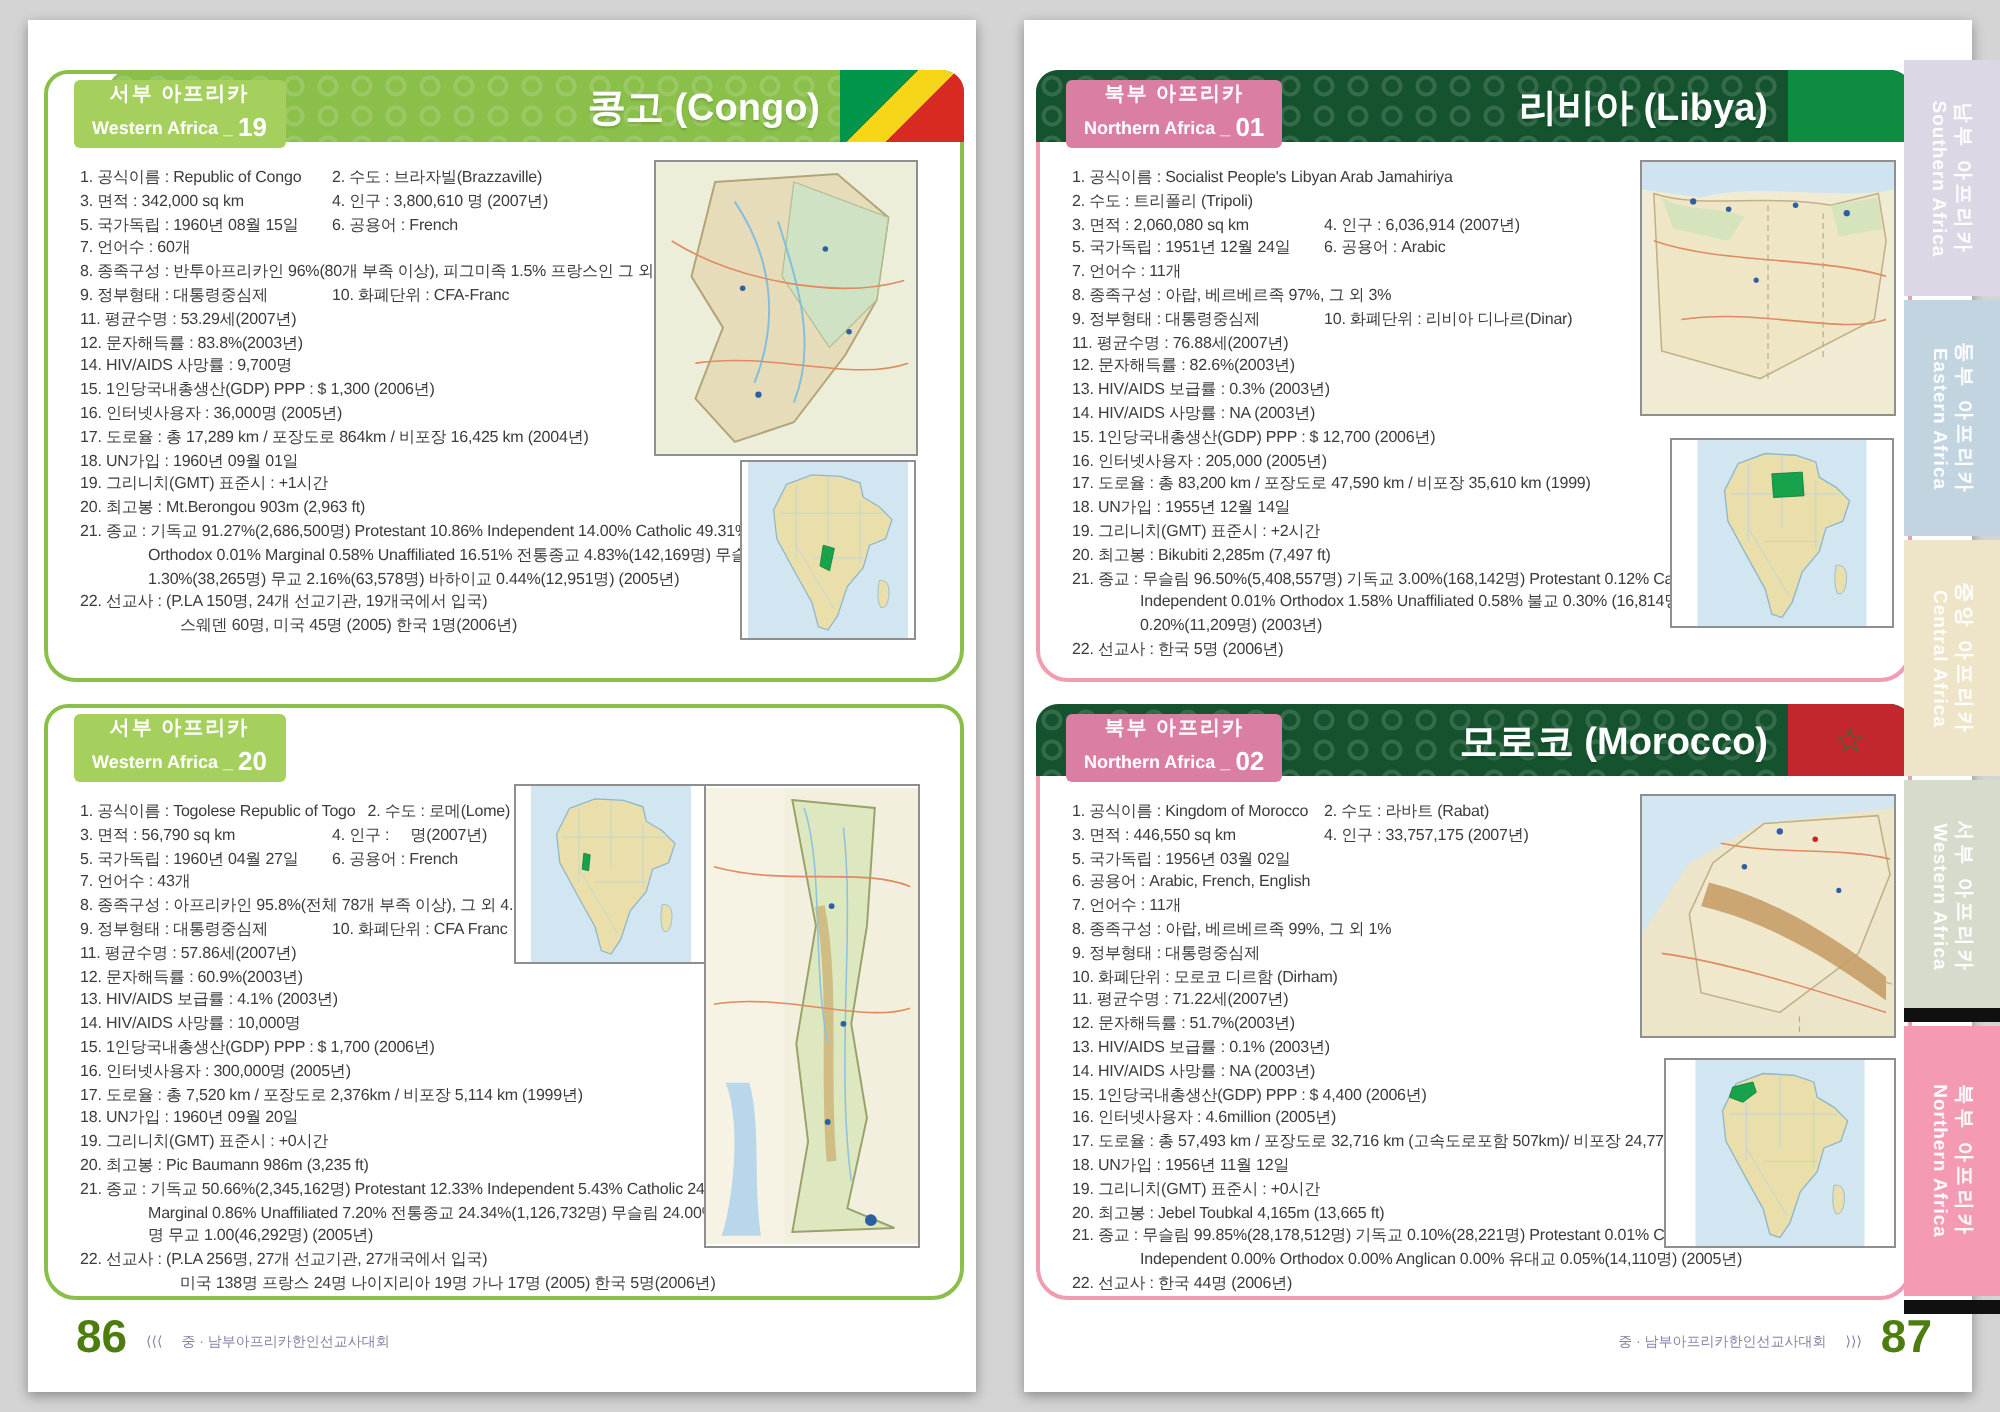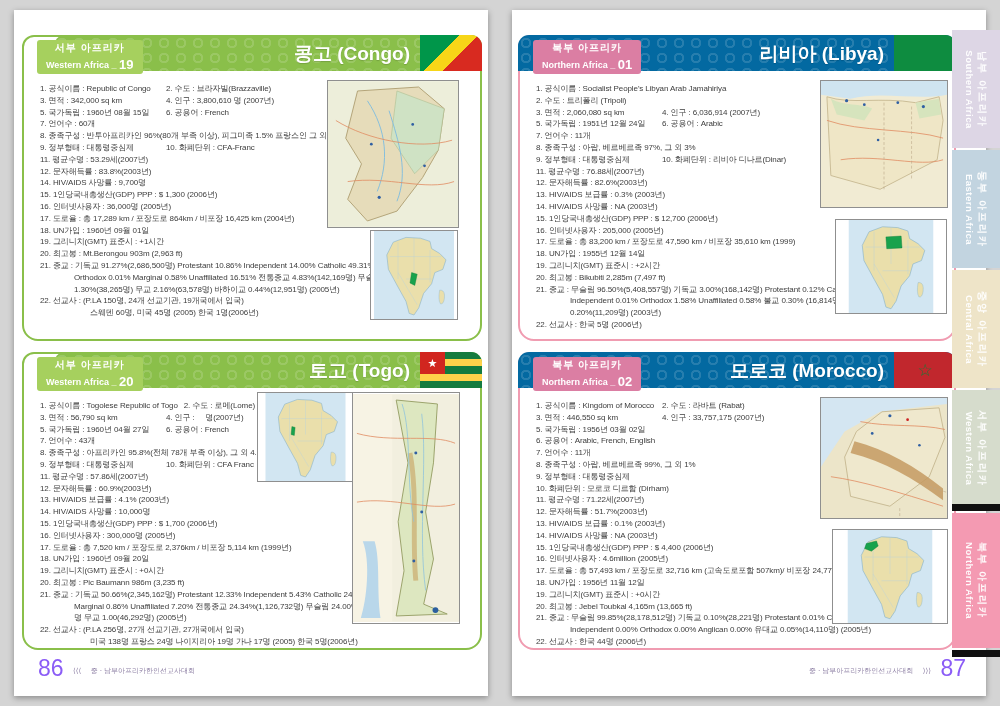--- a/index.html
+++ b/index.html
@@ -14,21 +14,21 @@
   .panel{position:absolute;background:#fff;border:2px solid;border-radius:12px 12px 16px 16px;}
   .panel.green{border-color:#8abf4a;}
   .panel.pink{border-color:#f09cb1;}
   .p-congo{left:8px;top:25px;width:456px;height:302px;}
   .p-togo{left:8px;top:342px;width:456px;height:294px;}
   .p-libya{left:6px;top:25px;width:434px;height:302px;}
   .p-morocco{left:6px;top:342px;width:434px;height:294px;}
 
   .bar{position:absolute;top:-2px;left:-2px;right:-2px;height:36px;border-radius:11px 11px 0 0;overflow:hidden;}
   .green .bar{background-color:#8abf4a;margin-left:32px;}
-  .pink .bar{background-color:#0369a1;}
+  .pink .bar{background-color:#14532d;}
   .bar .pattern{position:absolute;inset:0;
      background-image:radial-gradient(circle 6px at 8px 8px, transparent 3px, rgba(255,255,255,.14) 3.5px 5px, transparent 5.5px);
      background-size:17px 15px;}
   .region-tab{position:absolute;left:13px;top:3px;height:30px;padding:2px 9px;border-radius:3px;
      color:#fff;text-align:center;line-height:1.15;z-index:2;}
   .green .region-tab{background:#a6d05e;}
   .pink .region-tab{background:#db7ea3;}
   .rt-ko{font-size:10px;font-weight:bold;letter-spacing:1px;}
   .rt-en-t{font-size:9px;font-weight:bold;}
   .rt-num{font-size:13px;font-weight:bold;vertical-align:-1px;}
@@ -67,21 +67,21 @@
   .tb-2{top:620px;}
   .rot{position:absolute;inset:0;display:flex;align-items:center;justify-content:center;overflow:visible;}
   .rot-inner{transform:rotate(90deg);white-space:nowrap;text-align:center;color:rgba(255,255,255,.95);}
   .st-ko{font-size:10px;font-weight:bold;letter-spacing:2px;}
   .st-en{font-size:9.5px;font-weight:bold;letter-spacing:.5px;}
 
   
   .footer{position:absolute;bottom:14px;white-space:nowrap;}
   .footer-l{left:24px;}
   .footer-r{right:20px;text-align:right;}
-  .pagenum{font-size:23px;font-weight:normal;color:#8b5cf6;vertical-align:-3px;}
+  .pagenum{font-size:23px;font-weight:bold;color:#4d7c0f;vertical-align:-3px;}
   .fmarks{font-size:7px;color:#8d7fa4;margin:0 5px;}
   .flabel{font-size:7px;color:#8d7fa4;}
 </style>
 </head>
 <body>
 
 <div class="page page-left">
 
   <section class="panel green p-congo">
     <div class="bar">
@@ -133,29 +133,20 @@
         <rect width="100" height="110" fill="#d2e6f2"></rect>
         <path d="M24 14 L40 8 L58 9 L70 13 L72 22 L82 28 L90 36 L86 48 L76 52 L72 66 L62 78 L56 96 L50 105 L44 103 L40 88 L30 70 L18 48 L16 30 Z" fill="#eadfab" stroke="#8fb7c9" stroke-width=".8"></path>
         <path d="M84 74 q5 1 4 10 q-1 8 -5 7 q-3 -5 -1 -17 z" fill="#eadfab" stroke="#8fb7c9" stroke-width=".5"></path>
         <path d="M20 32 H84 M30 14 V60 M50 9 V52 M70 24 V64 M40 60 H72 M30 52 L54 92" stroke="#b9d2dc" fill="none" stroke-width=".5"></path>
         <path d="M47 52 l7 2 l-3 14 l-6 -3 z" fill="#18a24c" stroke="#0c7d39" stroke-width=".5"></path>
       </svg>
     </div>
   </section>
 
   <section class="panel green p-togo">
-    <div class="bar">
-      <div class="pattern"></div>
-      <div class="panel-title">토고 (Togo)</div>
-      <div class="flag flag-togo">
-        <div class="togo-canton">
-            <span class="togo-star">★</span>
-          </div>
-      </div>
-    </div>
     <div class="region-tab">
       <div class="rt-ko">서부 아프리카</div>
       <div><span class="rt-en-t">Western Africa _ </span><span class="rt-num">20</span></div>
     </div>
     <div class="facts">
         <div class="fact-line two"><span class="c1">1. 공식이름 : Togolese Republic of Togo</span><span class="c2">2. 수도 : 로메(Lome)</span></div>
         <div class="fact-line two"><span class="c1">3. 면적 : 56,790 sq km</span><span class="c2">4. 인구 : &nbsp;&nbsp;&nbsp;&nbsp;명(2007년)</span></div>
         <div class="fact-line two"><span class="c1">5. 국가독립 : 1960년 04월 27일</span><span class="c2">6. 공용어 : French</span></div>
         <div class="fact-line"><span class="c1">7. 언어수 : 43개</span></div>
         <div class="fact-line"><span class="c1">8. 종족구성 : 아프리카인 95.8%(전체 78개 부족 이상), 그 외 4.2%</span></div>

